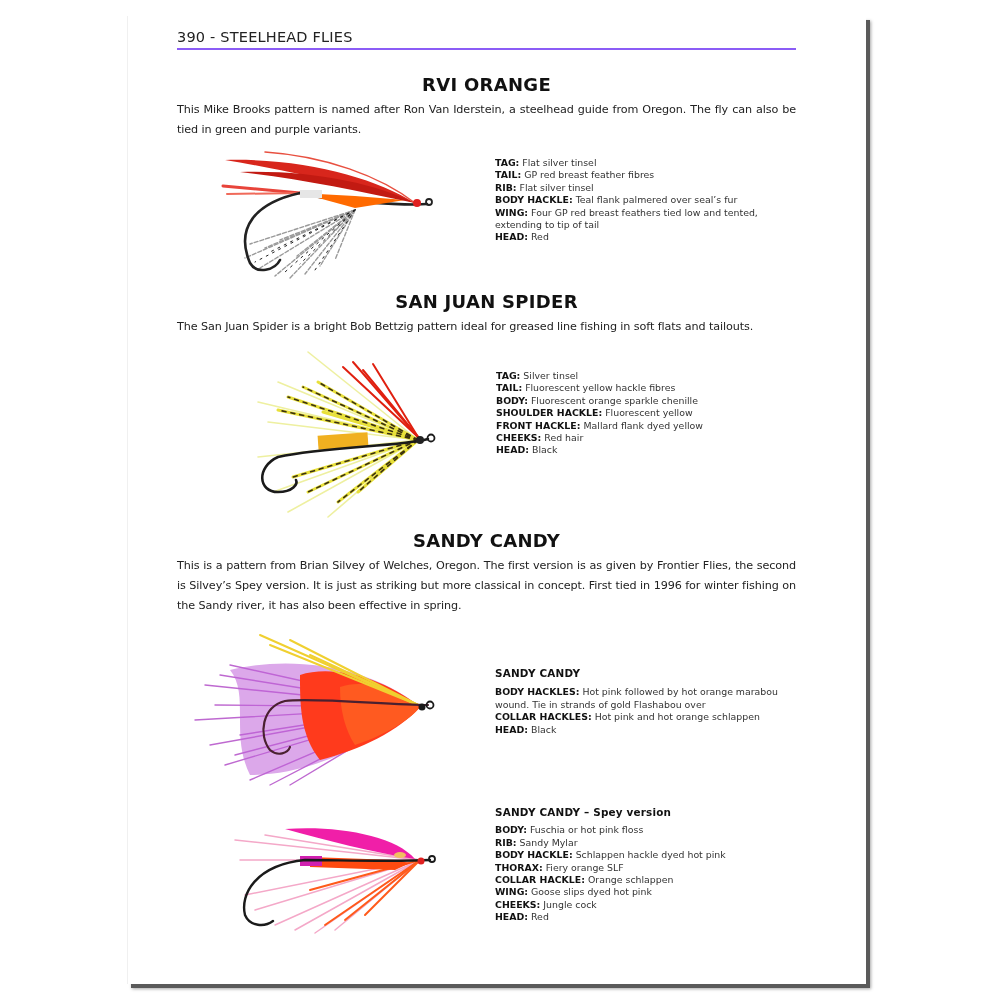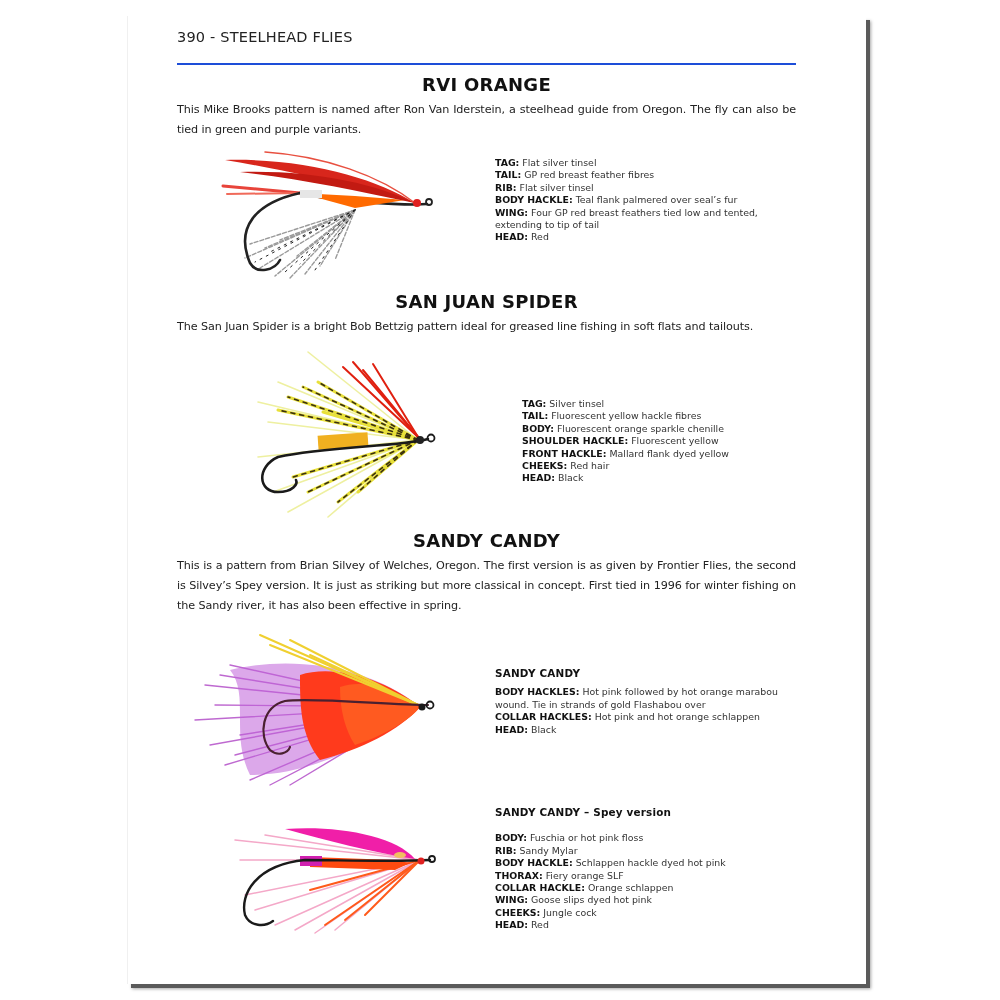--- a/index.html
+++ b/index.html
@@ -8,21 +8,21 @@
     .page {
       position: absolute; left: 127px; top: 16px; width: 738px; height: 968px;
       background: #fff;
       border-left: 1px solid #f0f0f0;
       box-shadow: 4px 4px 0 0 #5a5a5a, 5px 5px 3px 0 rgba(0,0,0,0.35);
     }
 
     .running-head {
       position: absolute; left: 177px; top: 29px; width: 619px;
       font-size: 14.5px; letter-spacing: 0.2px; color: #222;
-      padding-bottom: 18px; border-bottom: 2px solid #1d4ed8;
+      padding-bottom: 3px; border-bottom: 2px solid #8b5cf6;
     }
 
     .section-title {
       position: absolute; left: 177px; width: 619px; text-align: center;
       font-size: 18px; font-weight: bold; letter-spacing: 0.3px; color: #111;
     }
 
     .intro {
       position: absolute; left: 177px; width: 619px;
       font-size: 11.2px; line-height: 20px; color: #222; text-align: justify;
@@ -143,21 +143,21 @@
     </g>
 
     <rect x="70" y="92" width="50" height="14" fill="#f0b020" transform="rotate(-4 95 99)"></rect>
 
     <path d="M180 97 C 150 105, 80 104, 30 115 C 8 125, 10 150, 30 150 C 45 150, 50 142, 48 138" fill="none" stroke="#1a1a1a" stroke-width="2.6"></path>
     <circle cx="183" cy="96" r="3.5" fill="none" stroke="#1a1a1a" stroke-width="1.8"></circle>
     <circle cx="172" cy="98" r="4" fill="#222"></circle>
   </g>
 </svg>
 
-<div class="recipe" style="left:522px; top:370px; width:250px;margin-top:28px;">
+<div class="recipe" style="left:496px; top:370px; width:250px;">
   <div><span class="k">TAG:</span> <span>Silver tinsel</span></div>
   <div><span class="k">TAIL:</span> <span>Fluorescent yellow hackle fibres</span></div>
   <div><span class="k">BODY:</span> <span>Fluorescent orange sparkle chenille</span></div>
   <div><span class="k">SHOULDER HACKLE:</span> <span>Fluorescent yellow</span></div>
   <div><span class="k">FRONT HACKLE:</span> <span>Mallard flank dyed yellow</span></div>
   <div><span class="k">CHEEKS:</span> <span>Red hair</span></div>
   <div><span class="k">HEAD:</span> <span>Black</span></div>
 </div>
 
 <div class="section-title" style="top:530px;">SANDY CANDY</div>
@@ -224,21 +224,21 @@
     <rect x="75" y="41" width="22" height="10" fill="#d020b0"></rect>
     <path d="M190 44 C 170 20, 110 10, 60 14 C 100 25, 150 38, 190 44 Z" fill="#f01fa8"></path>
     <ellipse cx="175" cy="40" rx="6" ry="3" fill="#f0c060"></ellipse>
     <path d="M205 45 C 170 47, 110 45, 80 45 C 30 50, 15 80, 20 100 C 25 112, 40 112, 48 106" fill="none" stroke="#1a1a1a" stroke-width="2.4"></path>
     <circle cx="207" cy="44" r="3" fill="none" stroke="#1a1a1a" stroke-width="1.8"></circle>
     <circle cx="196" cy="46" r="3.5" fill="#e02020"></circle>
   </g>
 </svg>
 
 <div class="recipe" style="left:495px; top:806px; width:260px;">
-  <div class="recipe-title" style="margin-bottom:14px;">SANDY CANDY – Spey version</div>
+  <div class="recipe-title" style="margin-bottom:6px;">SANDY CANDY – Spey version</div>
   <div><span class="k">BODY:</span> <span>Fuschia or hot pink floss</span></div>
   <div><span class="k">RIB:</span> <span>Sandy Mylar</span></div>
   <div><span class="k">BODY HACKLE:</span> <span>Schlappen hackle dyed hot pink</span></div>
   <div><span class="k">THORAX:</span> <span>Fiery orange SLF</span></div>
   <div><span class="k">COLLAR HACKLE:</span> <span>Orange schlappen</span></div>
   <div><span class="k">WING:</span> <span>Goose slips dyed hot pink</span></div>
   <div><span class="k">CHEEKS:</span> <span>Jungle cock</span></div>
   <div><span class="k">HEAD:</span> <span>Red</span></div>
 </div>
 

